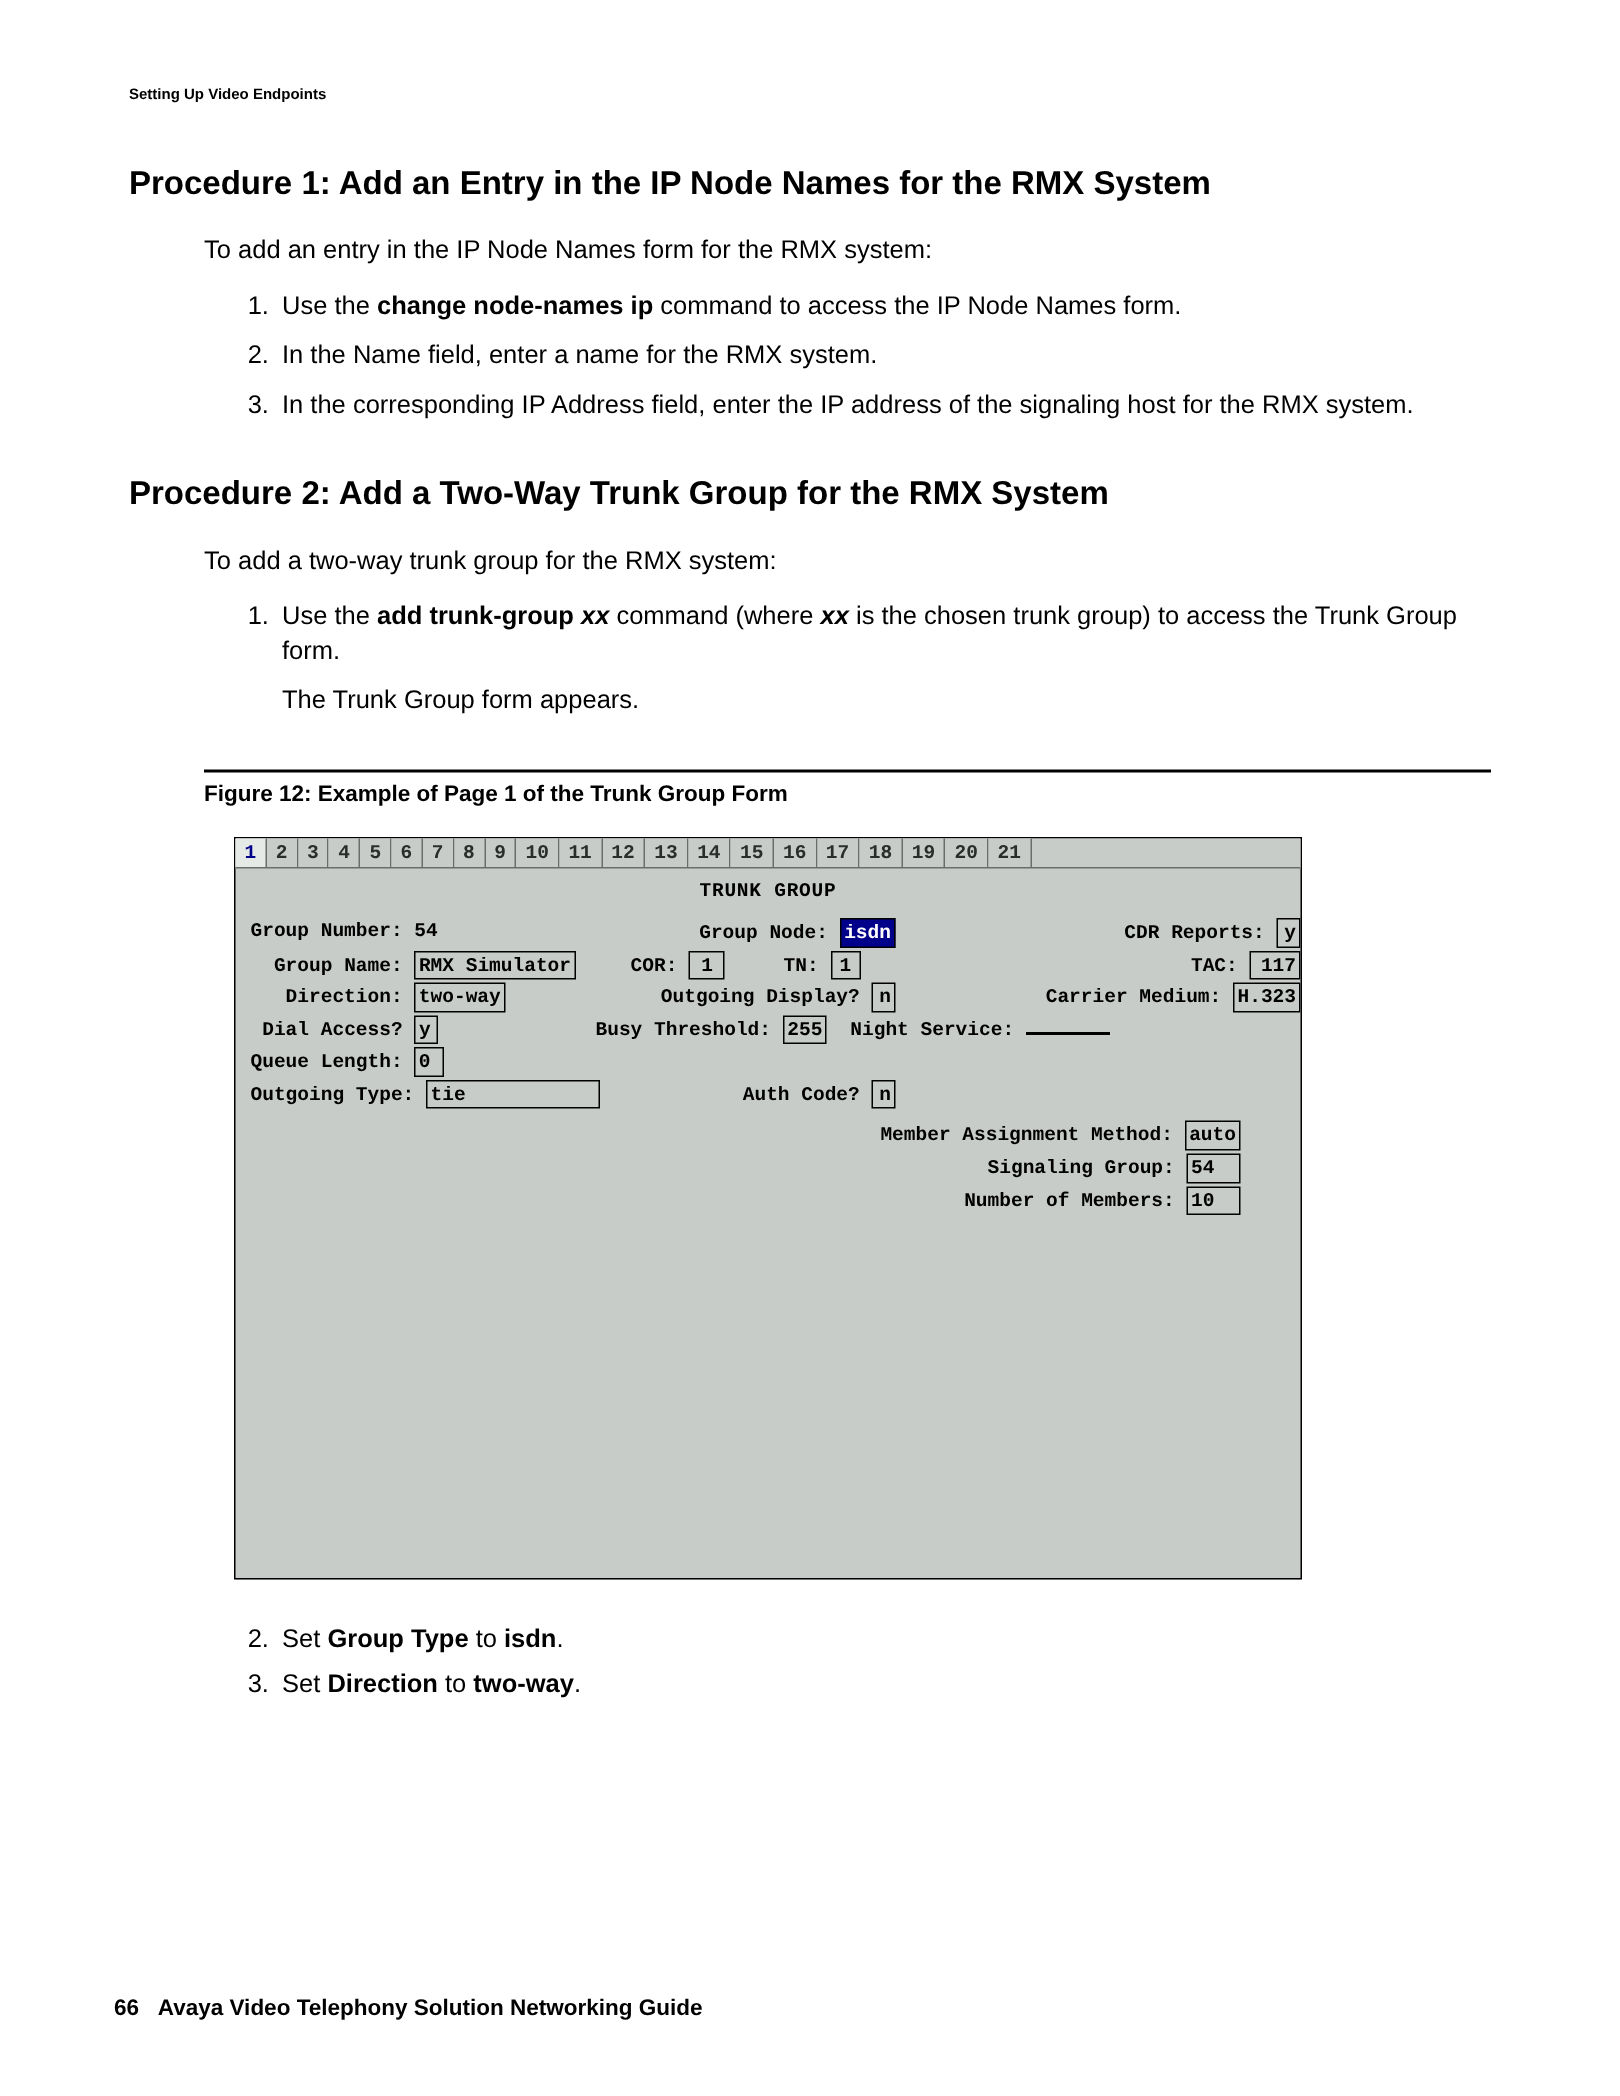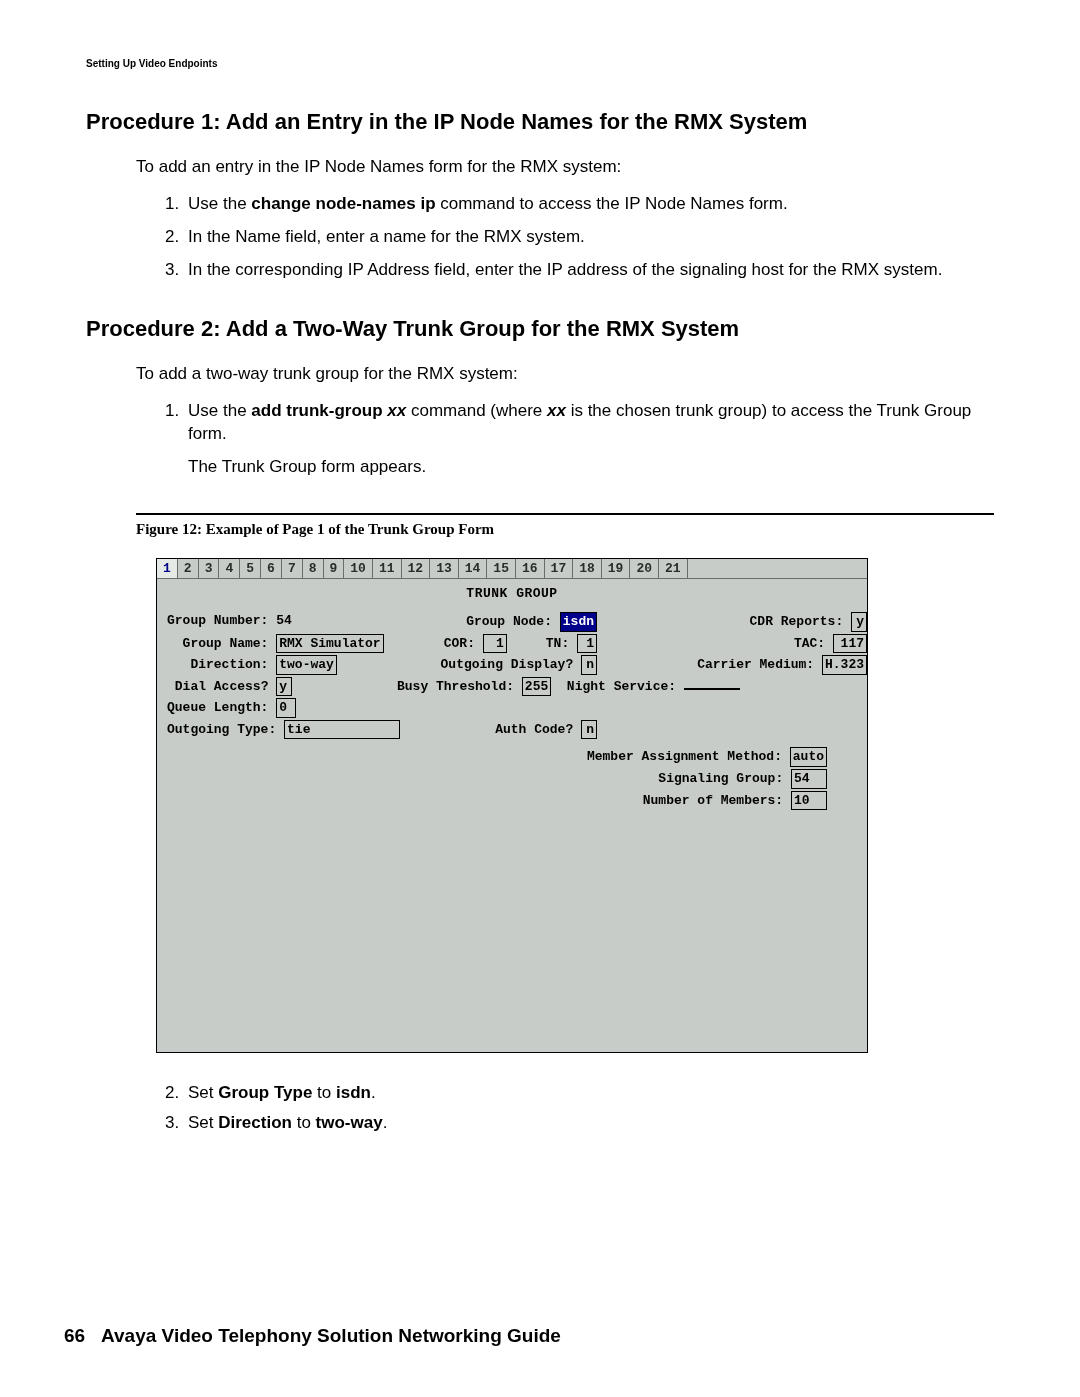--- a/index.html
+++ b/index.html
@@ -47,21 +47,20 @@
   }
   .fig-rule {
     border: none;
     border-top: 2px solid #000;
     margin: 8px 0 6px 0;
   }
   .figure-caption {
     font-size: 15px;
     font-weight: bold;
     margin: 6px 0 20px 0;
-    font-family: Liberation Serif, serif;
   }
   .terminal-frame {
     margin: 0 auto 30px 20px;
     width: 710px;
     border: 1px solid #000;
     background: #c8ccc8;
   }
   .tabbar {
     display: flex;
     background: #c8ccc8;
@@ -126,23 +125,23 @@
     margin: 0 0 0 70px;
     padding-left: 28px;
     font-size: 17px;
   }
   ol.steps2 li {
     margin-bottom: 10px;
     padding-left: 4px;
   }
   .footer {
     position: absolute;
-    left: 64px;
+    left: 76px;
     bottom: 50px;
-    font-size: 19px;
+    font-size: 15px;
     font-weight: bold;
   }
 </style>
 </head>
 <body>
 
 <div class="page">
 
   <div class="section-header">Setting Up Video Endpoints</div>
 
@@ -209,21 +208,21 @@
           </div>
           <div class="cell" style="text-align:right">
             <span class="lbl">CDR Reports:</span>
             <span class="val">y</span>
           </div>
 
           <div class="cell">
             &nbsp;&nbsp;<span class="lbl">Group Name:</span>
             <span class="val" style="min-width:95px">RMX Simulator</span>
           </div>
-          <div class="cell" style="text-align:right;padding-right:40px">
+          <div class="cell" style="text-align:center;padding-right:40px">
             <span class="lbl">COR:</span>
             <span class="val" style="min-width:18px">1</span>
             &nbsp;&nbsp;&nbsp;&nbsp;<span class="lbl">TN:</span>
             <span class="val" style="min-width:14px">1</span>
           </div>
           <div class="cell" style="text-align:right">
             <span class="lbl">TAC:</span>
             <span class="val" style="min-width:28px">117</span>
           </div>
 

